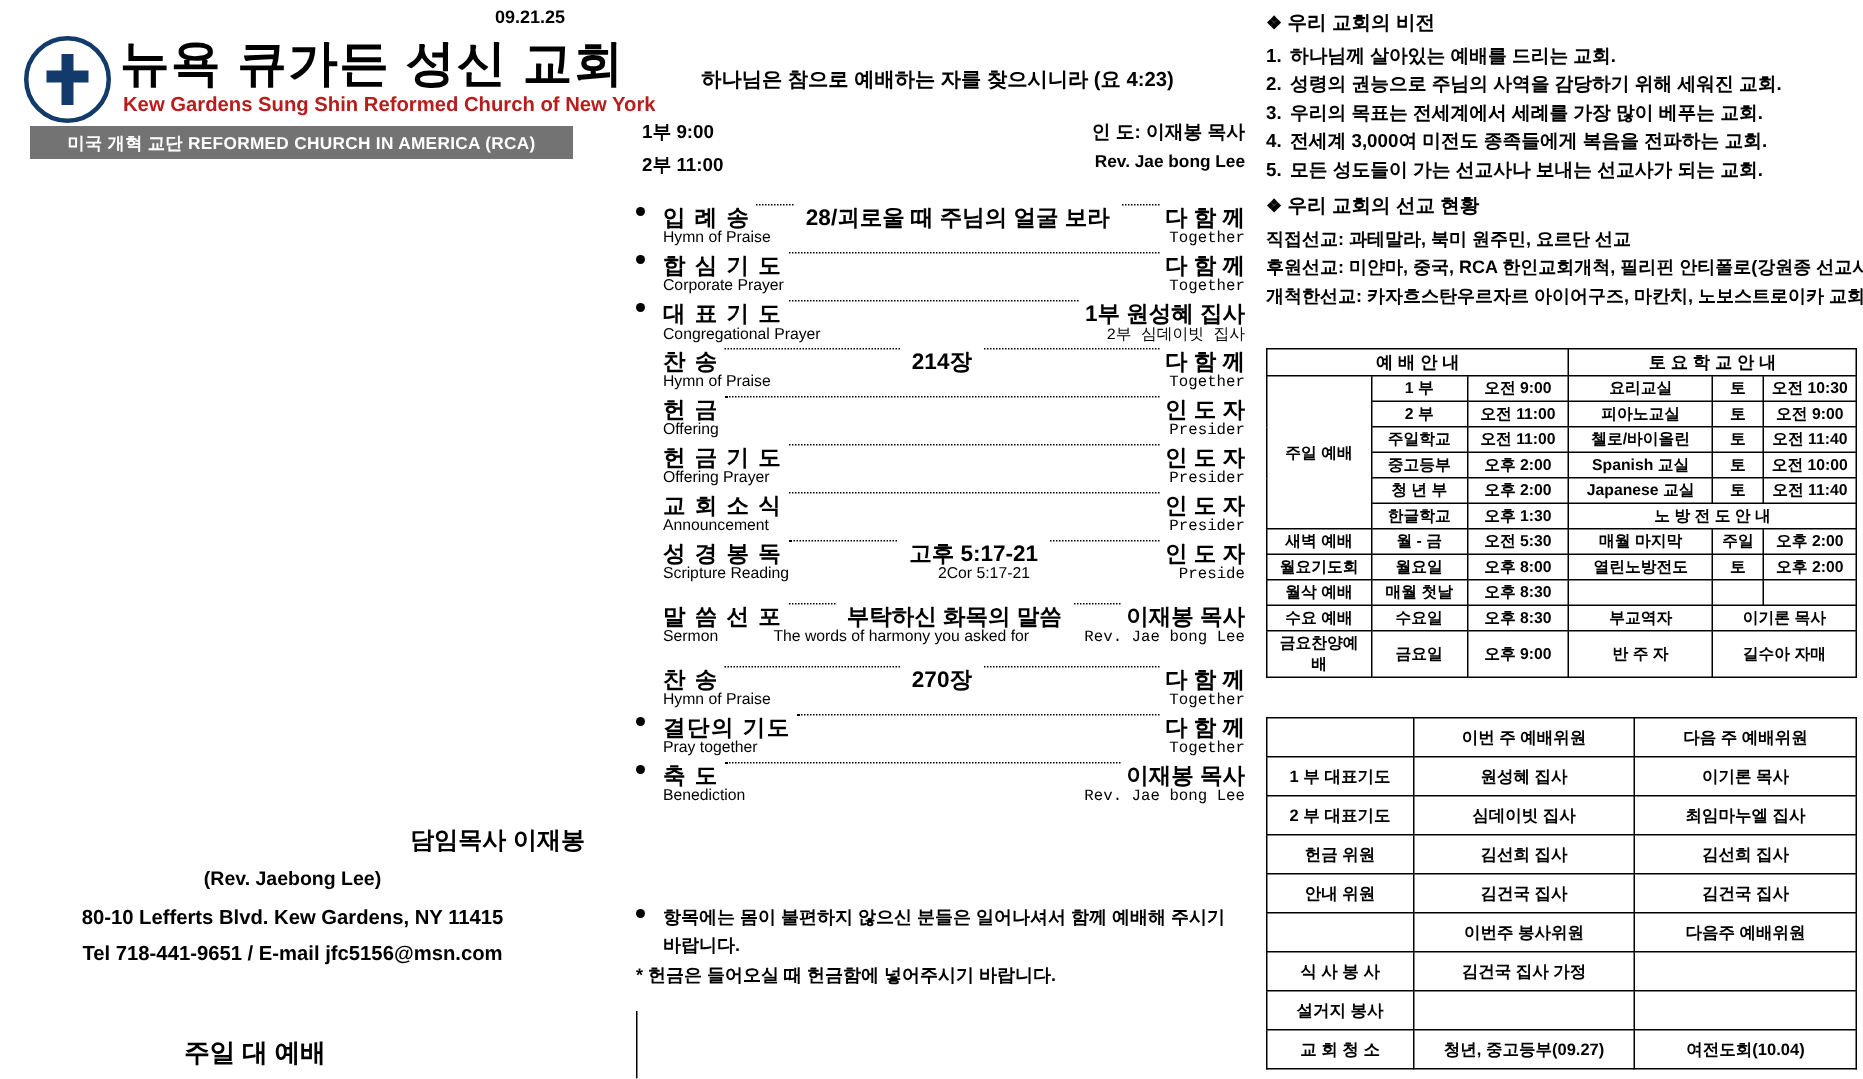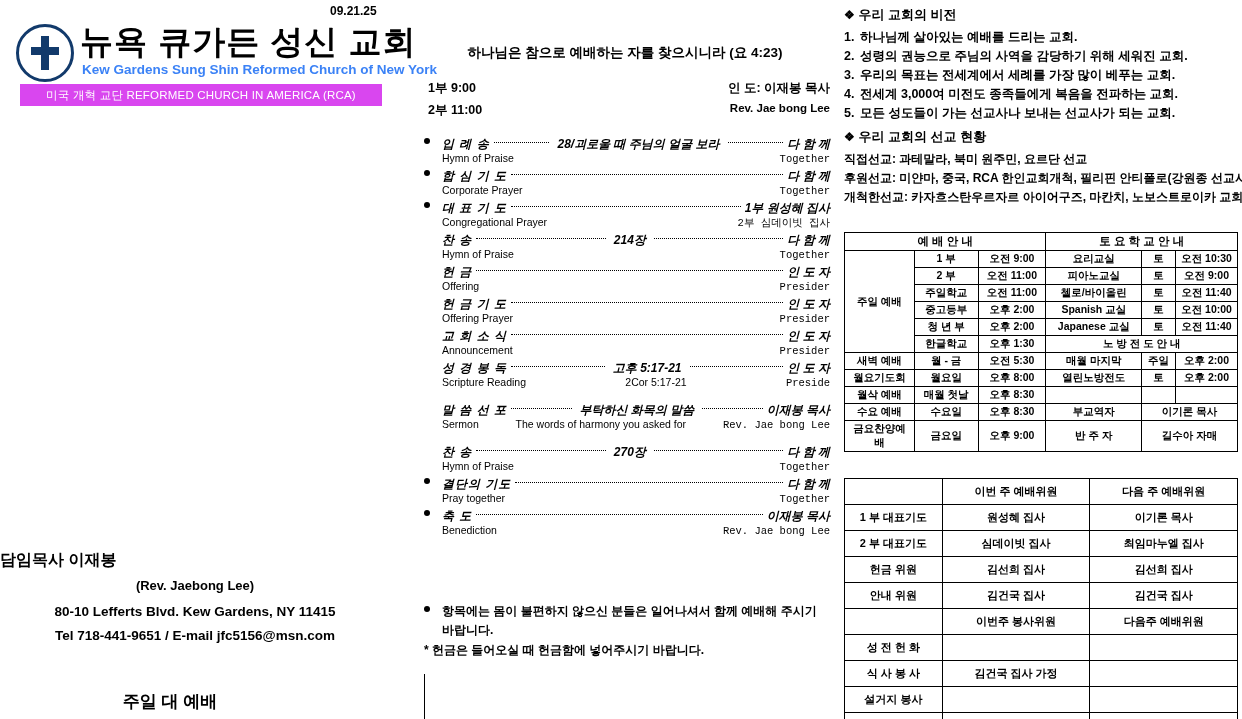--- a/index.html
+++ b/index.html
@@ -27,26 +27,26 @@
     content:""; position:absolute; width:8px; height:34px; background:#123a6b; left:22px; top:9px;
   }
   .logo-cross:after {
     content:""; position:absolute; width:28px; height:8px; background:#123a6b; left:12px; top:20px;
   }
   .logo-kr {
     position:absolute; left:72px; top:2px; font-size:33px; font-weight:bold;
     letter-spacing:1px; color:#000; white-space:nowrap;
   }
   .logo-en {
-    position:absolute; left:74px; top:44px; font-size:13.5px; font-weight:bold; color:#3b82f6;
+    position:absolute; left:74px; top:44px; font-size:13.5px; font-weight:bold; color:#b91c1c;
     white-space:nowrap;
   }
   .logo-band {
     position:absolute; left:12px; top:66px; width:362px; height:22px;
-    background:#d946ef; color:#fff; font-size:11.5px; font-weight:normal;
+    background:#737373; color:#fff; font-size:11.5px; font-weight:bold;
     display:flex; align-items:center; justify-content:center; letter-spacing:.2px;
   }
   .photo {
     position:absolute; left:0px; top:122px; width:390px; height:438px;
     background:linear-gradient(#7fb4e8 0%, #9fc9ef 26%, #cfe3f5 33%, #cfe3f5 35%, #b9ccd8 36%, #8f3f33 37%, #8f3f33 86%, #2f4f2a 88%, #24491f 100%);
     overflow:hidden;
   }
   
   .ph-sky { position:absolute; left:0; top:0; width:100%; height:160px;
     background:linear-gradient(#6fa8dc,#bcd8f0); }
@@ -59,39 +59,39 @@
   .ph-door { position:absolute; left:118px; top:268px; width:56px; height:92px; background:#f0ece2; border:2px solid #c9c2b2;}
   .ph-win { position:absolute; width:34px; height:60px; background:#f0ece2; border:2px solid #c9c2b2; top:230px; }
   .ph-w1 { left:40px; } .ph-w2 { left:222px; } .ph-w3 { left:286px; }
   .ph-sign { position:absolute; left:88px; top:212px; width:118px; height:26px; background:#eceadf; border:1px solid #b9b2a1; font-size:9px; color:#333; text-align:center; line-height:26px;}
   .ph-hedge { position:absolute; left:0; top:352px; width:390px; height:34px; background:#2f5a2c; }
   .ph-lawn { position:absolute; left:0; top:384px; width:390px; height:54px; background:#3d7a33; }
   .ph-pole { position:absolute; left:300px; top:40px; width:5px; height:300px; background:#555; }
   .ph-lamp { position:absolute; left:282px; top:36px; width:42px; height:9px; background:#555; border-radius:3px;}
   .ph-stair { position:absolute; left:104px; top:356px; width:84px; height:22px; background:#cfc9b8; }
 
-  .pastor-kr { position:absolute; left:0; width:390px; top:550px; text-align:left; font-size:16px; font-weight:bold; }
+  .pastor-kr { position:absolute; left:0; width:390px; top:550px; text-align:right; font-size:16px; font-weight:bold; }
   .pastor-en { position:absolute; left:0; width:390px; top:578px; text-align:center; font-size:13px; font-weight:bold; }
   .addr { position:absolute; left:0; width:390px; top:604px; text-align:center; font-size:13.5px; font-weight:bold; }
   .contact { position:absolute; left:0; width:390px; top:628px; text-align:center; font-size:13.5px; font-weight:bold; }
   .worship-title { position:absolute; left:0; width:340px; top:690px; text-align:center; font-size:17px; font-weight:bold; }
   .vrule { position:absolute; left:424px; top:674px; width:1px; height:45px; background:#000; }
 
   
   .col-center { position:absolute; left:420px; top:0; width:410px; height:719px; font-size:12px; }
   .verse { position:absolute; left:0; width:410px; top:44px; text-align:center; font-size:13.5px; font-weight:bold; }
   .svc1 { position:absolute; left:8px; top:80px; font-size:12.5px; font-weight:bold; }
   .svc2 { position:absolute; left:8px; top:102px; font-size:12.5px; font-weight:bold; }
   .lead-kr { position:absolute; right:0px; top:80px; font-size:12.5px; font-weight:bold; }
   .lead-en { position:absolute; right:0px; top:102px; font-size:11.5px; font-weight:bold; }
 
   .order { position:absolute; left:0; top:136px; width:410px; }
   .row { position:relative; min-height:32px; }
   .bullet { position:absolute; left:4px; top:2px; width:6px; height:6px; border-radius:50%; background:#000; }
-  .kr-line { position:relative; height:16px; font-size:12px; font-weight:bold; display:flex; align-items:center;font-style:italic; }
+  .kr-line { position:relative; height:16px; font-size:15px; font-weight:bold; display:flex; align-items:flex-start; }
   .kr-name { padding-left:22px; white-space:nowrap; letter-spacing:1px; }
   .kr-mid { padding:0 4px; white-space:nowrap; font-weight:bold; }
   .dots { flex:1; border-bottom:1.4px dotted #000; margin:0 4px 4px 4px; min-width:6px; }
   .kr-right { white-space:nowrap; }
   .en-line { position:relative; height:15px; font-size:10.5px; display:flex; align-items:baseline; }
   .en-name { padding-left:22px; white-space:nowrap; }
   .en-mid { flex:1; text-align:center; white-space:nowrap; }
   .en-right { white-space:nowrap;font-family:Liberation Mono, monospace; }
 
   .note1 { position:absolute; left:0; top:602px; width:410px; font-size:12px; font-weight:bold; }
@@ -454,25 +454,20 @@
             <td>안내 위원</td>
             <td>김건국 집사</td>
             <td>김건국 집사</td>
           </tr>
           <tr>
             <td></td>
             <td>이번주 봉사위원</td>
             <td>다음주 예배위원</td>
           </tr>
           <tr>
-            <td>성 전 헌 화</td>
-            <td></td>
-            <td></td>
-          </tr>
-          <tr>
             <td>식 사 봉 사</td>
             <td>김건국 집사 가정</td>
             <td></td>
           </tr>
           <tr>
             <td>설거지 봉사</td>
             <td></td>
             <td></td>
           </tr>
           <tr>

